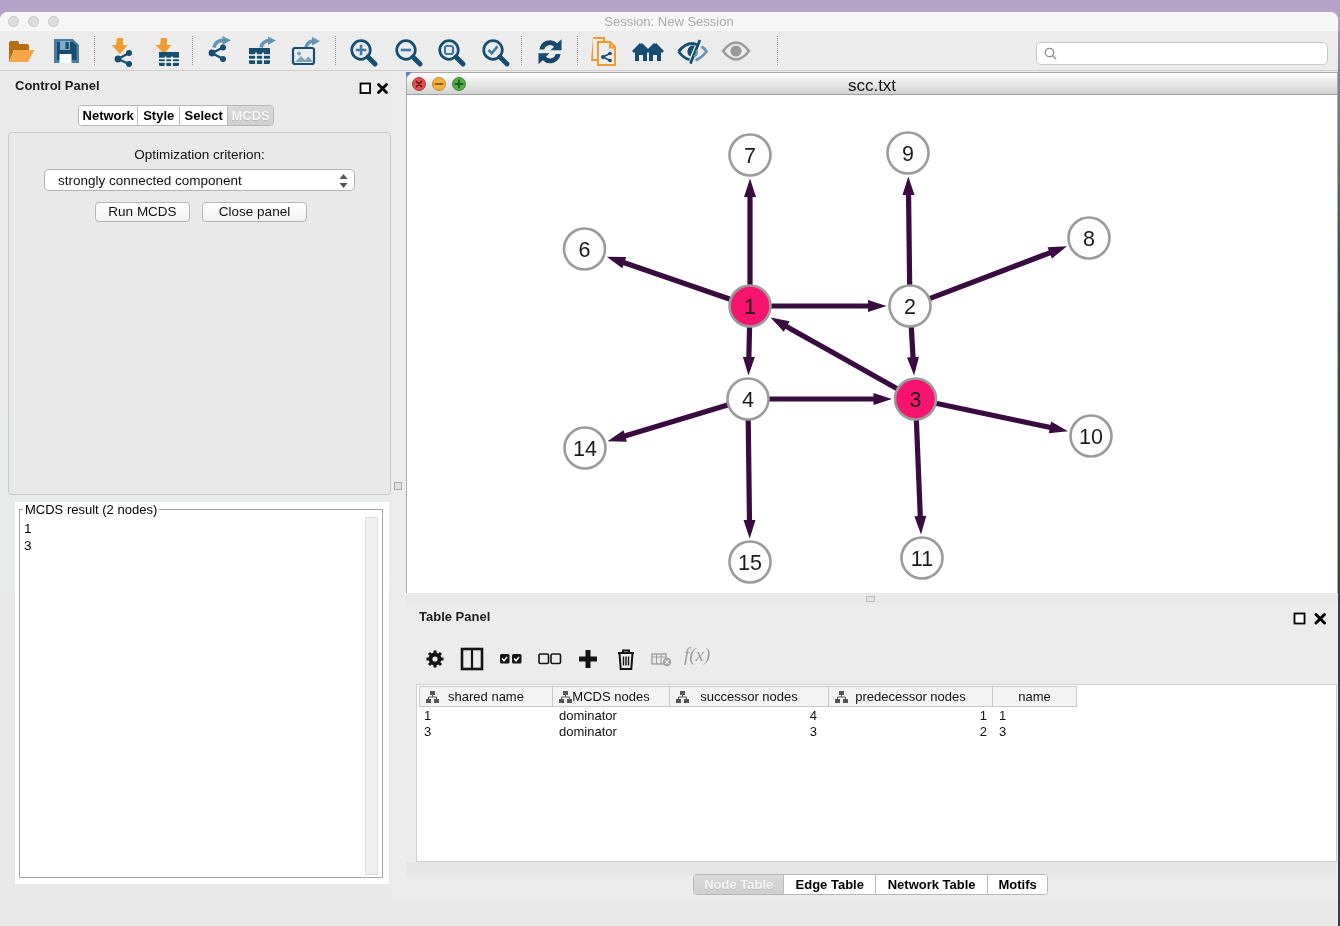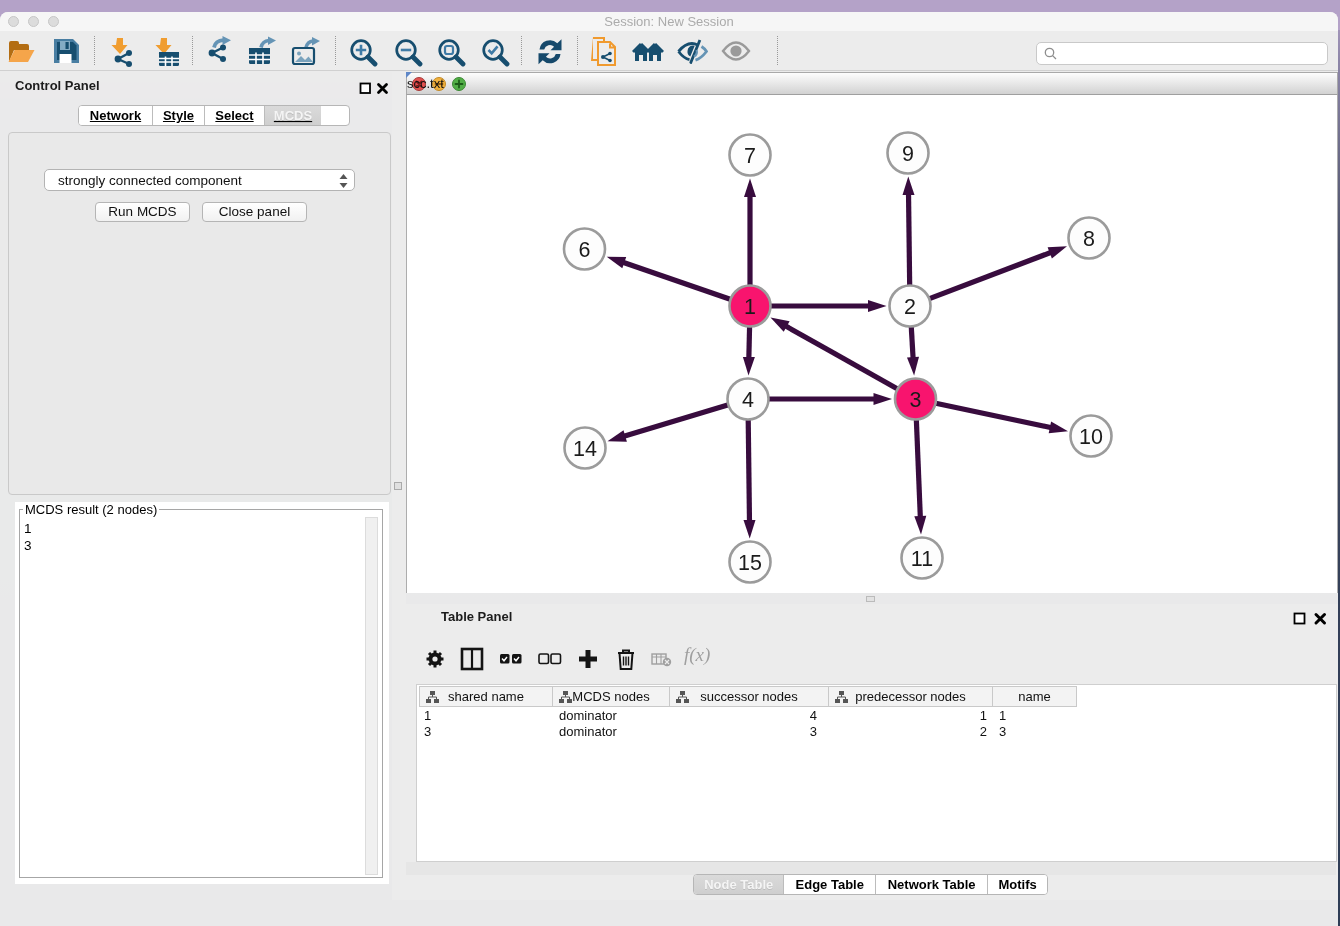--- a/index.html
+++ b/index.html
@@ -163,28 +163,30 @@
         <line x1="9.6" y1="9.6" x2="13" y2="13" stroke="#8e8e8e" stroke-width="1.3"></line>
       </svg>
     </div>
   </div>
 
   <div class="ptitle" style="left:15px;top:66px;">Control Panel</div>
   <svg class="abs" style="left:359px;top:70px" width="32" height="13" viewBox="0 0 32 13">
     <rect x="1.5" y="1.5" width="9.5" height="9.5" fill="#fff" stroke="#000" stroke-width="1.8"></rect>
     <path d="M19.5 2.5 L27.5 10.5 M27.5 2.5 L19.5 10.5" stroke="#000" stroke-width="2.8" stroke-linecap="round"></path>
   </svg>
-  <div class="tabbar" style="left:78px;top:93px;width:272px;text-decoration:underline;">
+  <div class="tabbar" style="left:78px;top:93px;width:196px;">
     <div class="seg" style="width:74px">Network</div>
     <div class="seg" style="width:52px">Style</div>
     <div class="seg" style="width:60px">Select</div>
     <div class="seg on" style="width:56px">MCDS</div>
   </div>
   <div class="abs" style="left:8px;top:120px;width:383px;height:363px;background:#e9e9e9;
        border:1px solid #c9c9c9;border-radius:4px;"></div>
+  <div class="abs" style="left:8px;top:135px;width:383px;text-align:center;font-size:13.5px;color:#111;">
+    Optimization criterion:</div>
   <div class="abs" style="left:44px;top:157px;width:311px;height:22px;background:#fff;
        border:1px solid #b3b3b3;border-radius:5px;">
     <div class="abs" style="left:13px;top:3px;font-size:13.5px;color:#111;">strongly connected component</div>
     <svg class="abs" style="right:5px;top:3px" width="11" height="16" viewBox="0 0 11 16">
       <path d="M5.5 1 L9.5 6 L1.5 6 Z" fill="#555"></path>
       <path d="M5.5 15 L9.5 10 L1.5 10 Z" fill="#555"></path>
     </svg>
   </div>
   <div class="btn" style="left:95px;top:190px;width:95px;height:20px;line-height:18px;">Run MCDS</div>
   <div class="btn" style="left:202px;top:190px;width:105px;height:20px;line-height:18px;">Close panel</div>
@@ -201,21 +203,21 @@
   <div class="abs" style="left:406px;top:60px;width:0;height:0;border-top:6px solid #5f87c7;border-right:6px solid transparent;z-index:5;"></div>
   <div id="nettitle">
     <svg class="abs" style="left:5px;top:3px" width="62" height="16" viewBox="0 0 62 16">
       <circle cx="7" cy="8" r="6.5" fill="#e25150" stroke="#a73c39" stroke-width="1"></circle>
       <path d="M4.5 5.5 L9.5 10.5 M9.5 5.5 L4.5 10.5" stroke="#7e1a18" stroke-width="1.8" stroke-linecap="round"></path>
       <circle cx="27" cy="8" r="6.5" fill="#f2b13c" stroke="#c28a28" stroke-width="1"></circle>
       <path d="M23.5 8 L30.5 8" stroke="#935d12" stroke-width="1.8" stroke-linecap="round"></path>
       <circle cx="47" cy="8" r="6.5" fill="#51ae46" stroke="#3b8834" stroke-width="1"></circle>
       <path d="M43.5 8 L50.5 8 M47 4.5 L47 11.5" stroke="#1c5c18" stroke-width="1.8" stroke-linecap="round"></path>
     </svg>
-    <div class="abs" style="left:0;top:3px;width:100%;text-align:left;font-size:13px;color:#111;">scc.txt</div>
+    <div class="abs" style="left:0;top:3px;width:100%;text-align:center;font-size:17px;color:#111;">scc.txt</div>
   </div>
   <div id="netcanvas">
     <svg id="graph" width="932" height="498" viewBox="0 0 932 498" style="position:absolute;left:0;top:0;transform:translateZ(0);">
 <line x1="343.0" y1="191.5" x2="343.0" y2="99.0" stroke="#380c3e" stroke-width="5.2"></line>
 <path d="M343.0 83.5 L349.0 102.0 L337.0 102.0 Z" fill="#380c3e"></path>
 <line x1="324.6" y1="204.7" x2="214.4" y2="166.7" stroke="#380c3e" stroke-width="5.2"></line>
 <path d="M199.7 161.7 L219.2 162.0 L215.3 173.3 Z" fill="#380c3e"></path>
 <line x1="362.5" y1="211.0" x2="464.0" y2="211.0" stroke="#380c3e" stroke-width="5.2"></line>
 <path d="M479.5 211.0 L461.0 217.0 L461.0 205.0 Z" fill="#380c3e"></path>
 <line x1="342.6" y1="230.5" x2="341.8" y2="265.0" stroke="#380c3e" stroke-width="5.2"></line>
@@ -261,21 +263,21 @@
 <circle cx="178" cy="353" r="20.5" fill="#fdfdfd" stroke="#9b9b9b" stroke-width="2.6"></circle>
 <text x="178" y="360.5" font-size="21.5" fill="#1b1b1b" text-anchor="middle" font-family="Liberation Sans, sans-serif">14</text>
 <circle cx="343" cy="467" r="20.5" fill="#fdfdfd" stroke="#9b9b9b" stroke-width="2.6"></circle>
 <text x="343" y="474.5" font-size="21.5" fill="#1b1b1b" text-anchor="middle" font-family="Liberation Sans, sans-serif">15</text>
     </svg>
   </div>
 
   <div class="abs" style="left:866px;top:584px;width:9px;height:6px;background:#e2e2e2;border:1px solid #bbb;"></div>
 
   <div id="tablepanel"></div>
-  <div class="ptitle" style="left:419px;top:597px;margin-left:22px;">Table Panel</div>
+  <div class="ptitle" style="left:419px;top:597px;">Table Panel</div>
   <svg class="abs" style="left:1293px;top:600px" width="36" height="14" viewBox="0 0 36 14">
     <rect x="1.5" y="1.5" width="10" height="10" fill="#fff" stroke="#000" stroke-width="1.8"></rect>
     <path d="M23 2.5 L31.5 11 M31.5 2.5 L23 11" stroke="#000" stroke-width="3" stroke-linecap="round"></path>
   </svg>
 
   <svg class="abs" style="left:424px;top:633px" width="290" height="28" viewBox="0 0 290 28">
 
     <g fill="#141414">
       <circle cx="11" cy="14" r="6.5"></circle>
       <g stroke="#141414" stroke-width="3">

